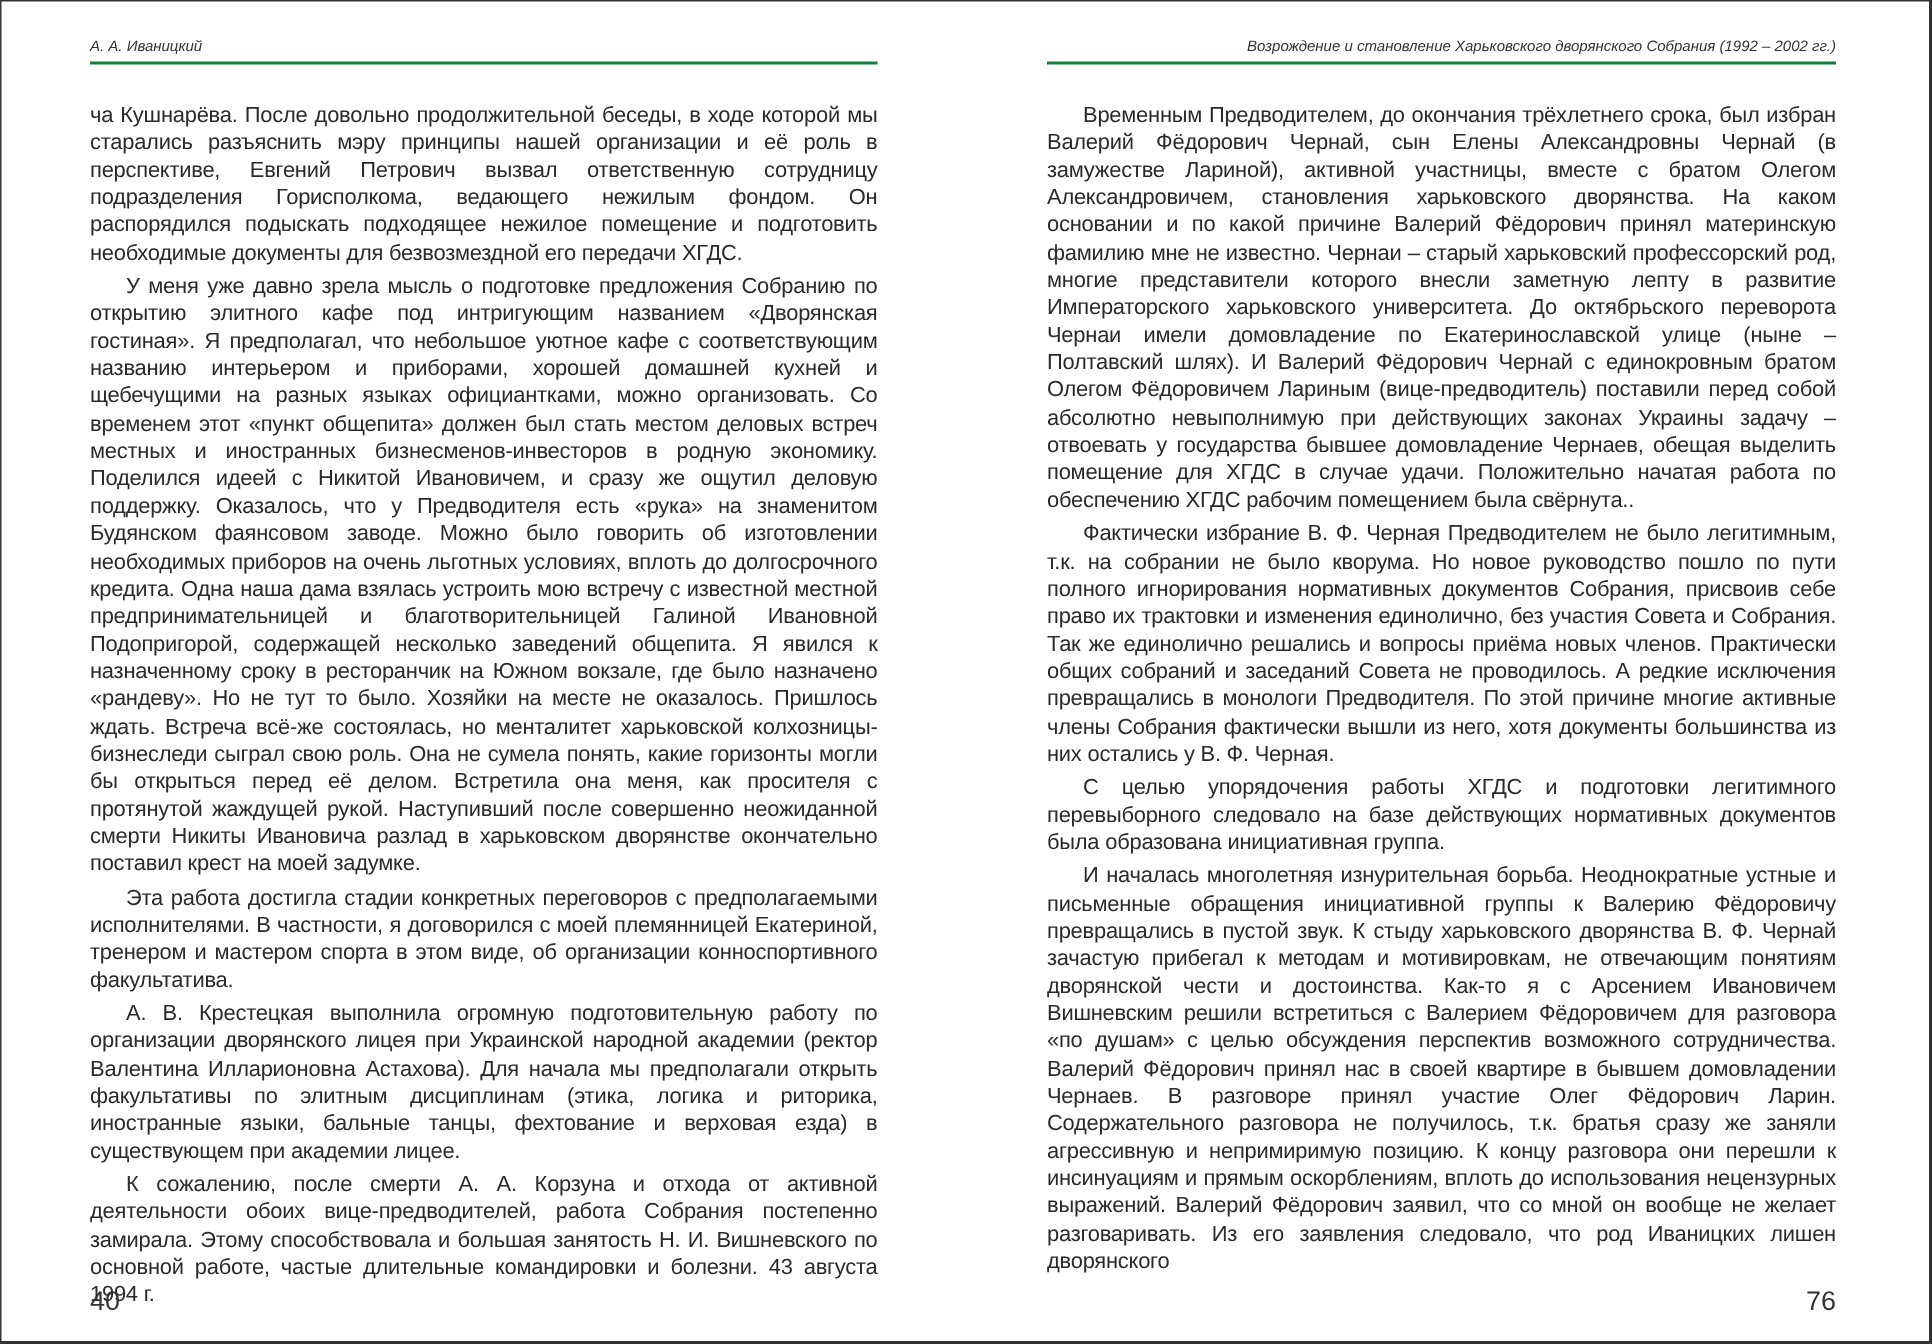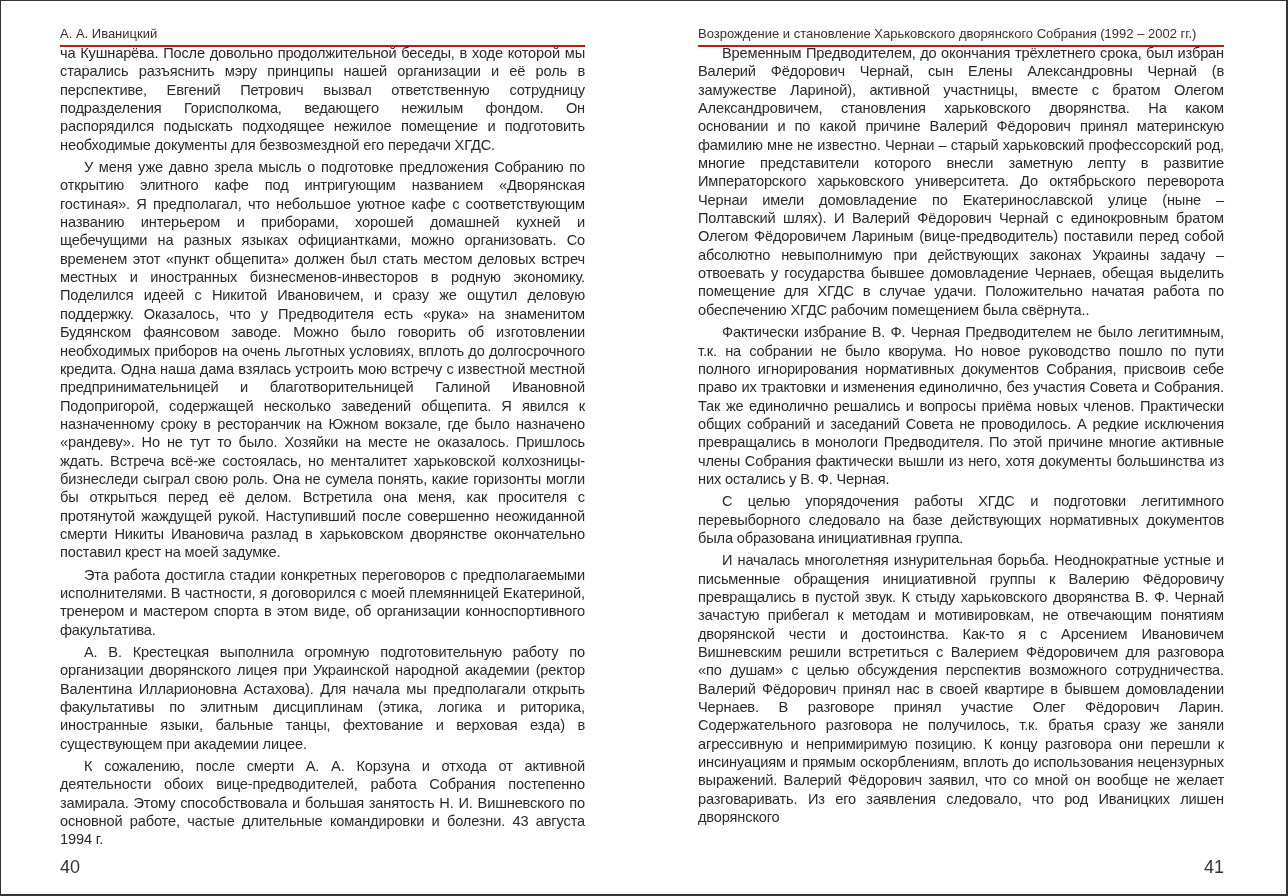--- a/index.html
+++ b/index.html
@@ -1,23 +1,23 @@
 <!DOCTYPE html>
 <html><head>
 <meta charset="utf-8">
 <style>
   html, body { margin: 0; padding: 0; background: #ffffff; }
   body { width: 1288px; height: 896px; overflow: hidden; position: relative; font-family: "Liberation Sans", sans-serif; color: #2a2a2a; }
   .frame { position: absolute; left: 0; top: 0; width: 1286px; height: 894px; border: 1px solid #333; border-bottom-width: 2px; border-right-width: 2px; box-sizing: border-box; width: 1288px; height: 896px; }
   .page { position: absolute; top: 0; height: 896px; }
   .page.left { left: 60px; width: 525px; }
   .page.right { left: 698px; width: 526px; }
-  .running-head { position: absolute; top: 26px; left: 0; right: 0; font-size: 13px; color: #333; padding-bottom: 4px; border-bottom: 2px solid #b91c1c; white-space: nowrap; }
-  .page.right .running-head { }
-  .body { position: absolute; top: 44px; left: 0; right: 0; font-size: 14.6px; line-height: 18.35px; text-align: justify; letter-spacing: -0.15px; }
+  .running-head { position: absolute; top: 26px; left: 0; right: 0; font-size: 10px; font-style: italic; color: #333; padding-bottom: 4px; border-bottom: 2px solid #15803d; white-space: nowrap; }
+  .page.right .running-head { text-align: right; }
+  .body { position: absolute; top: 68px; left: 0; right: 0; font-size: 14.6px; line-height: 18.35px; text-align: justify; letter-spacing: -0.15px; }
   .body p { margin: 0 0 4px 0; text-indent: 24px; }
   .body p.cont { text-indent: 0; }
   .folio { position: absolute; top: 857px; font-size: 18px; color: #333; }
   .page.left .folio { left: 0; }
   .page.right .folio { right: 0; }
 </style>
 </head>
 <body>
 
 <div class="frame"></div>
@@ -35,14 +35,14 @@
 </div>
 
 <div class="page right">
   <div class="running-head">Возрождение и становление Харьковского дворянского Собрания (1992 – 2002 гг.)</div>
   <div class="body">
     <p>Временным Предводителем, до окончания трёхлетнего срока, был избран Валерий Фёдорович Чернай, сын Елены Александровны Чернай (в замужестве Лариной), активной участницы, вместе с братом Олегом Александровичем, становления харьковского дворянства. На каком основании и по какой причине Валерий Фёдорович принял материнскую фамилию мне не известно. Чернаи – старый харьковский профессорский род, многие представители которого внесли заметную лепту в развитие Императорского харьковского университета. До октябрьского переворота Чернаи имели домовладение по Екатеринославской улице (ныне – Полтавский шлях). И Валерий Фёдорович Чернай с единокровным братом Олегом Фёдоровичем Лариным (вице-предводитель) поставили перед собой абсолютно невыполнимую при действующих законах Украины задачу – отвоевать у государства бывшее домовладение Чернаев, обещая выделить помещение для ХГДС в случае удачи. Положительно начатая работа по обеспечению ХГДС рабочим помещением была свёрнута..</p>
     <p>Фактически избрание В. Ф. Черная Предводителем не было легитимным, т.к. на собрании не было кворума. Но новое руководство пошло по пути полного игнорирования нормативных документов Собрания, присвоив себе право их трактовки и изменения единолично, без участия Совета и Собрания. Так же единолично решались и вопросы приёма новых членов. Практически общих собраний и заседаний Совета не проводилось. А редкие исключения превращались в монологи Предводителя. По этой причине многие активные члены Собрания фактически вышли из него, хотя документы большинства из них остались у В. Ф. Черная.</p>
     <p>С целью упорядочения работы ХГДС и подготовки легитимного перевыборного следовало на базе действующих нормативных документов была образована инициативная группа.</p>
     <p>И началась многолетняя изнурительная борьба. Неоднократные устные и письменные обращения инициативной группы к Валерию Фёдоровичу превращались в пустой звук. К стыду харьковского дворянства В. Ф. Чернай зачастую прибегал к методам и мотивировкам, не отвечающим понятиям дворянской чести и достоинства. Как-то я с Арсением Ивановичем Вишневским решили встретиться с Валерием Фёдоровичем для разговора «по душам» с целью обсуждения перспектив возможного сотрудничества. Валерий Фёдорович принял нас в своей квартире в бывшем домовладении Чернаев. В разговоре принял участие Олег Фёдорович Ларин. Содержательного разговора не получилось, т.к. братья сразу же заняли агрессивную и непримиримую позицию. К концу разговора они перешли к инсинуациям и прямым оскорблениям, вплоть до использования нецензурных выражений. Валерий Фёдорович заявил, что со мной он вообще не желает разговаривать. Из его заявления следовало, что род Иваницких лишен дворянского</p>
   </div>
-  <div class="folio">41</div>
+  <div class="folio">76</div>
 </div>
 
 </body></html>

